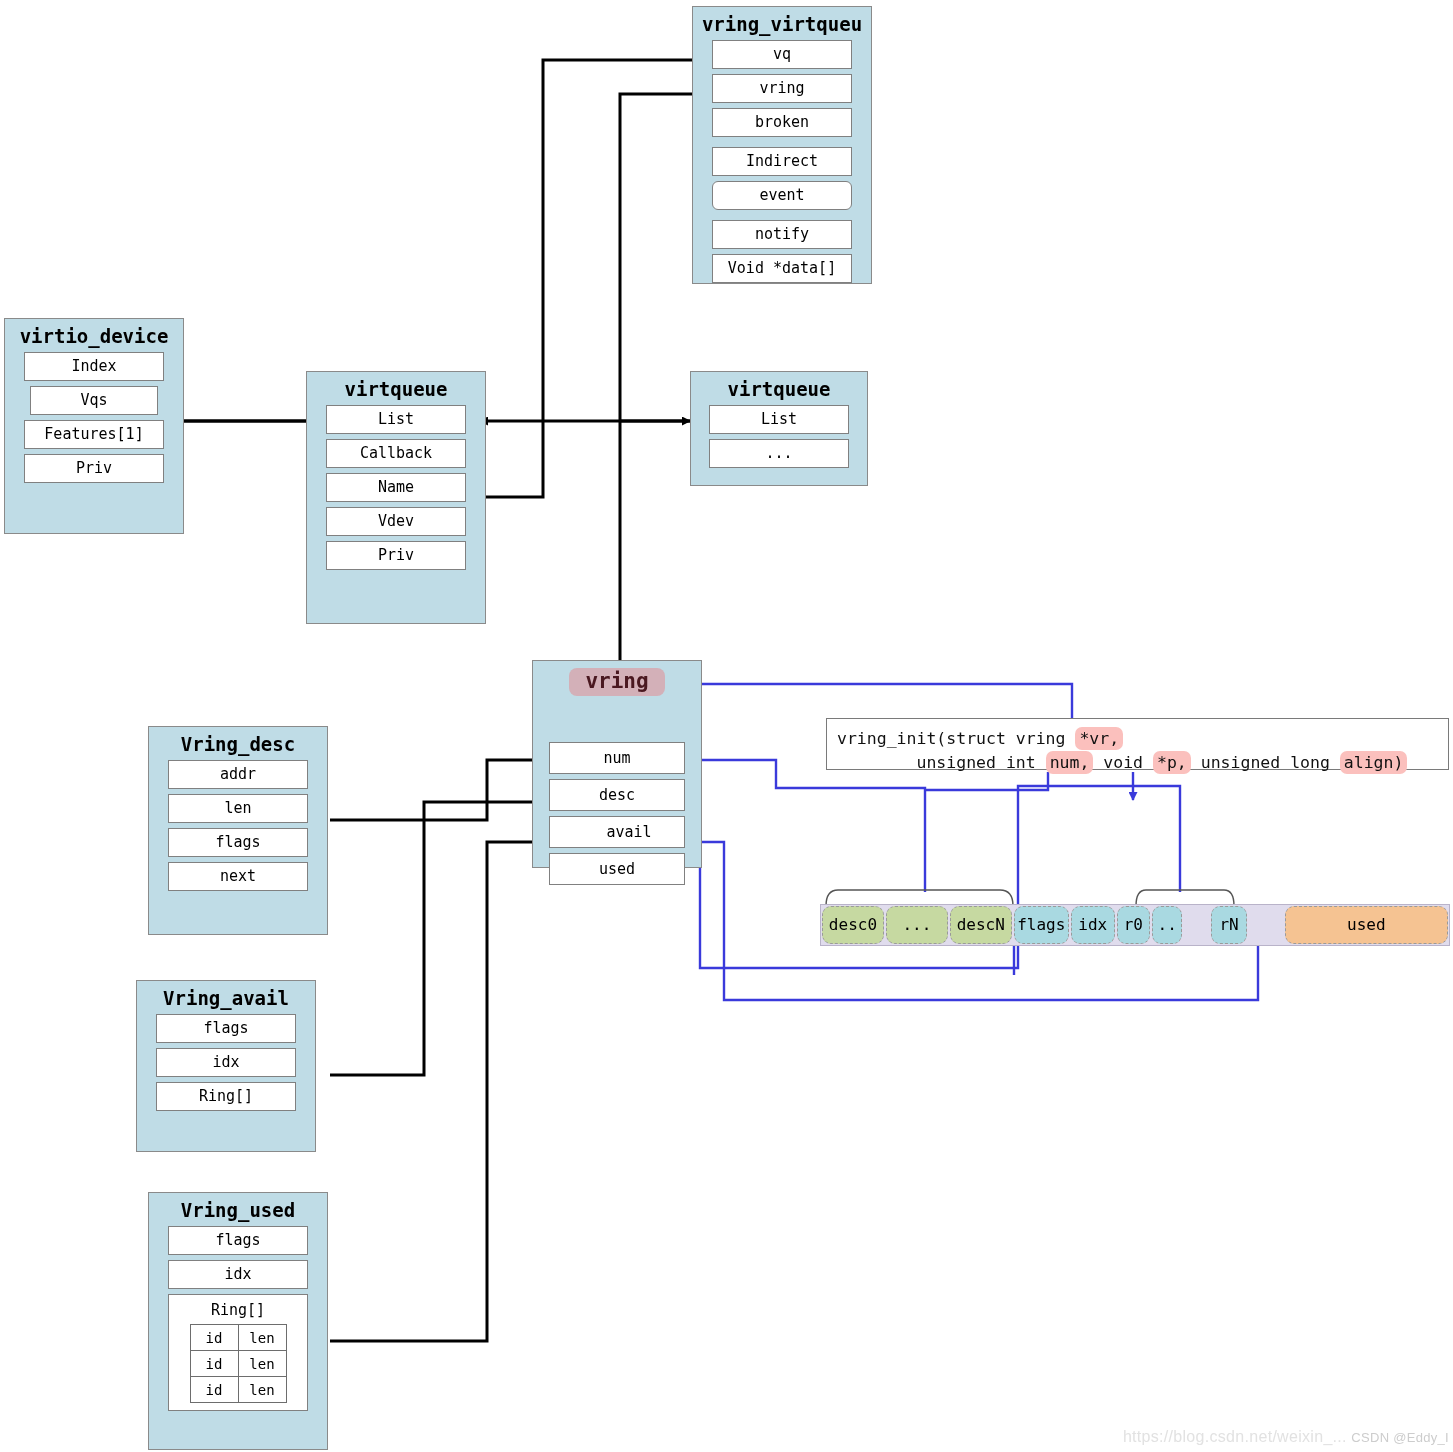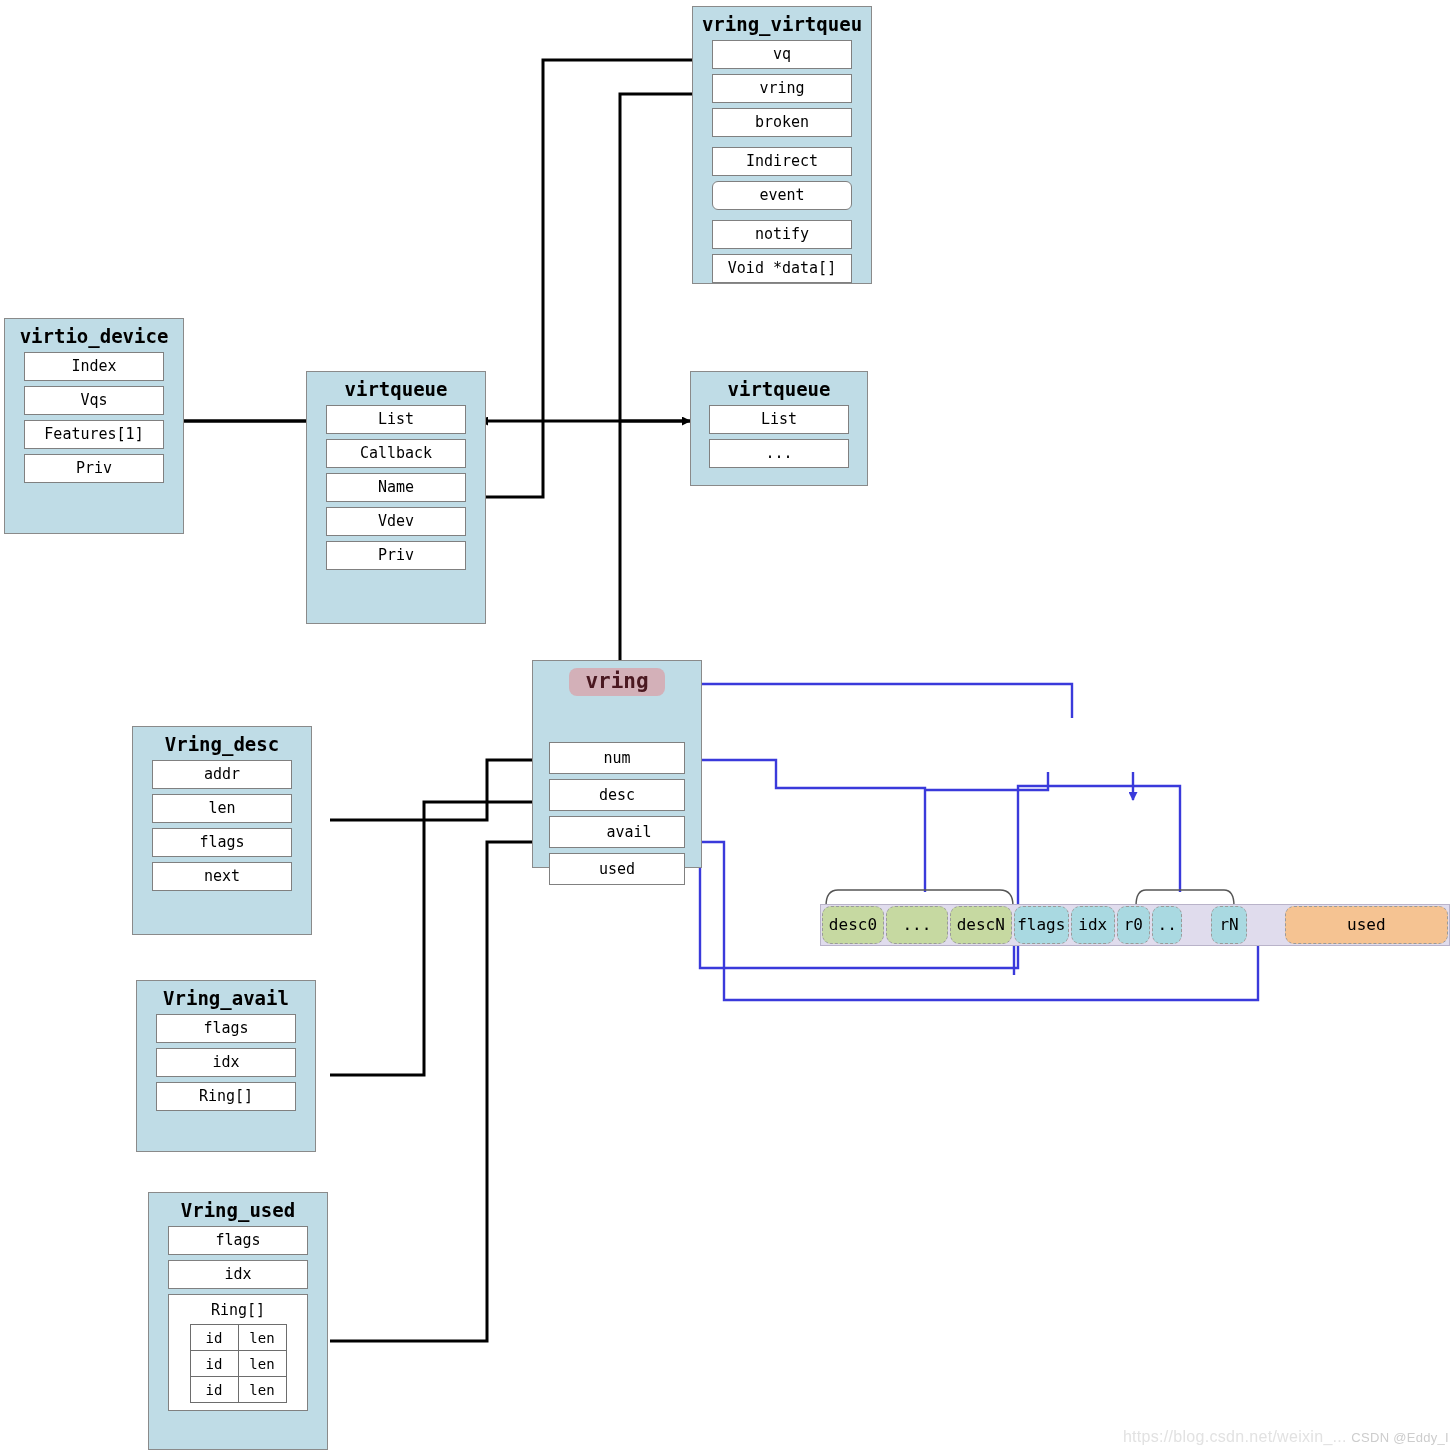--- a/index.html
+++ b/index.html
@@ -121,21 +121,21 @@
     <div class="field" style="width:140px;margin-bottom:10px;">broken</div>
     <div class="field" style="width:140px;">Indirect</div>
     <div class="field" style="width:140px;margin-bottom:10px;border-radius:6px;">event</div>
     <div class="field" style="width:140px;">notify</div>
     <div class="field last" style="width:140px;">Void *data[]</div>
   </div>
 
   <div class="struct" style="left:4px;top:318px;width:180px;height:216px;">
     <div class="title">virtio_device</div>
     <div class="field" style="width:140px;">Index</div>
-    <div class="field" style="width:140px;">Vqs</div>
+    <div class="field" style="width:128px;">Vqs</div>
     <div class="field" style="width:140px;">Features[1]</div>
     <div class="field last" style="width:140px;">Priv</div>
   </div>
 
   <div class="struct" style="left:306px;top:371px;width:180px;height:253px;">
     <div class="title">virtqueue</div>
     <div class="field" style="width:140px;">List</div>
     <div class="field" style="width:140px;">Callback</div>
     <div class="field" style="width:140px;">Name</div>
     <div class="field" style="width:140px;">Vdev</div>
@@ -151,21 +151,21 @@
   <div class="struct" style="left:532px;top:660px;width:170px;height:208px;">
     <div class="titlewrap">
       <span class="pill">vring</span>
     </div>
     <div class="field" style="width:136px;height:32px;line-height:30px;margin-top:41px;">num</div>
     <div class="field" style="width:136px;height:32px;line-height:30px;">desc</div>
     <div class="field" style="width:136px;height:32px;line-height:30px;padding-left:24px;">avail</div>
     <div class="field last" style="width:136px;height:32px;line-height:30px;">used</div>
   </div>
 
-  <div class="struct" style="left:132px;top:726px;width:180px;height:209px;">
+  <div class="struct" style="left:148px;top:726px;width:180px;height:209px;">
     <div class="title">Vring_desc</div>
     <div class="field" style="width:140px;">addr</div>
     <div class="field" style="width:140px;">len</div>
     <div class="field" style="width:140px;">flags</div>
     <div class="field last" style="width:140px;">next</div>
   </div>
 
   <div class="struct" style="left:136px;top:980px;width:180px;height:172px;">
     <div class="title">Vring_avail</div>
     <div class="field" style="width:140px;">flags</div>
@@ -191,20 +191,22 @@
         </tr>
         <tr>
           <td>id</td>
           <td>len</td>
         </tr>
       </tbody>
         </table>
     </div>
   </div>
 
+  <div id="initbox" style="left:826px;top:718px;width:623px;height:52px;"><span>vring_init(struct vring </span><span class="hl">*vr,</span>
+<span>        unsigned int </span><span class="hl">num,</span><span> void </span><span class="hl">*p,</span><span> unsigned long </span><span class="hl">align)</span></div>
 
   <div id="membar" style="left:820px;top:904px;width:630px;height:42px;">
     <div class="cell green" style="width:74px;">desc0</div>
     <div class="cell green" style="width:74px;">...</div>
     <div class="cell green" style="width:74px;">descN</div>
     <div class="cell teal" style="width:66px;">flags</div>
     <div class="cell teal" style="width:52px;">idx</div>
     <div class="cell teal" style="width:40px;">r0</div>
     <div class="cell teal" style="width:36px;">..</div>
     <div class="cell teal" style="width:42px;margin-left:28px;">rN</div>

